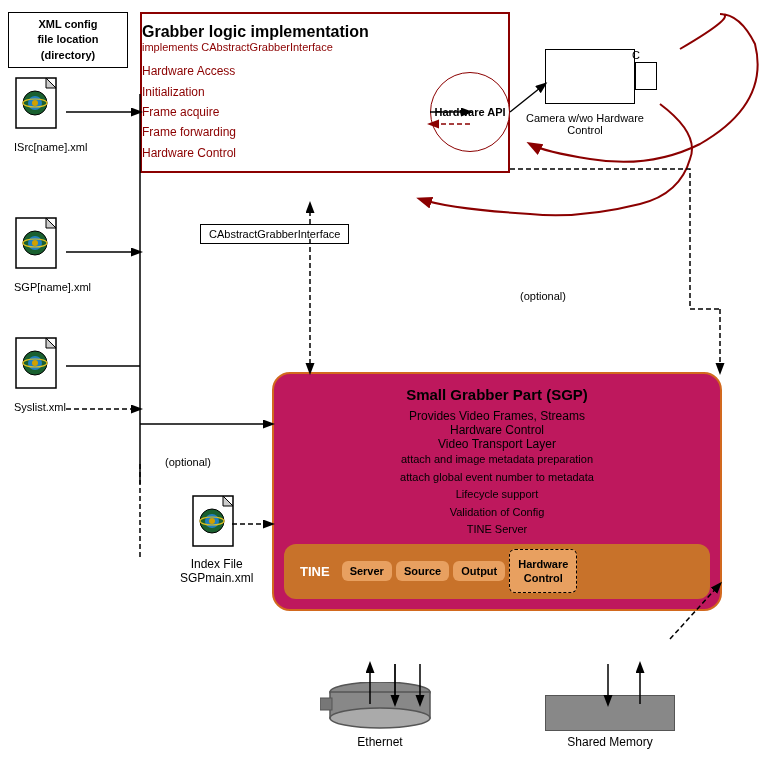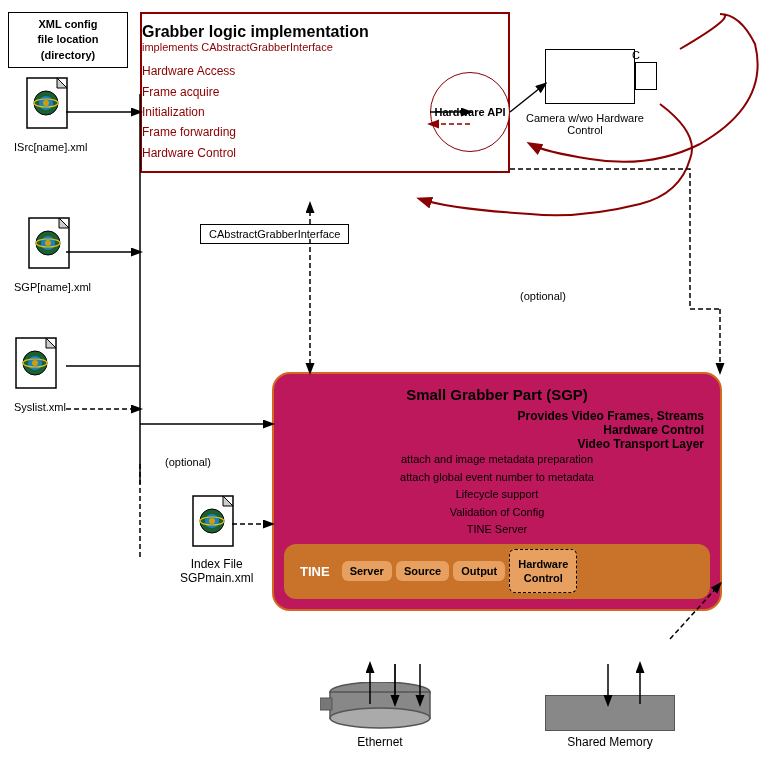--- a/index.html
+++ b/index.html
@@ -28,21 +28,21 @@
       border: 1.5px solid #000;
       padding: 4px 6px;
       text-align: center;
       font-size: 11px;
       background: #fff;
     }
 
     .file-block {
       position: absolute;
       left: 14px;
-      text-align: center;
+      text-align: left;
     }
     .file-block .filename {
       font-size: 11px;
       margin-top: 2px;
     }
 
     
     .grabber-box {
       position: absolute;
       top: 8px; left: 140px;
@@ -124,22 +124,22 @@
       background: #be185d;
       padding: 12px 16px 70px 16px;
     }
     .sgp-box .sgp-title {
       font-size: 15px;
       font-weight: bold;
       text-align: center;
       margin-bottom: 6px;
     }
     .sgp-box .sgp-bold {
-      font-weight: bold;
-      text-align: right;
+      font-weight: normal;
+      text-align: center;
       font-size: 12px;
     }
     .sgp-box .sgp-normal {
       text-align: center;
       font-size: 11px;
       line-height: 1.6;
     }
 
     
     .sgp-bottom-bar {
@@ -258,22 +258,22 @@
     <div class="filename">Syslist.xml</div>
   </div>
 
   <div class="grabber-box">
     <div class="title">Grabber logic implementation</div>
     <div class="implements">
       <span>implements </span><span style="color:#8b0000;">CAbstractGrabberInterface</span>
     </div>
     <div class="items">
       <div>Hardware Access</div>
+      <div>Initialization</div>
       <div>Frame acquire</div>
-      <div>Initialization</div>
       <div>Frame forwarding</div>
       <div>Hardware Control</div>
     </div>
   </div>
 
   <div class="hw-api-box">
     <span>Hardware
 API</span>
   </div>
 

